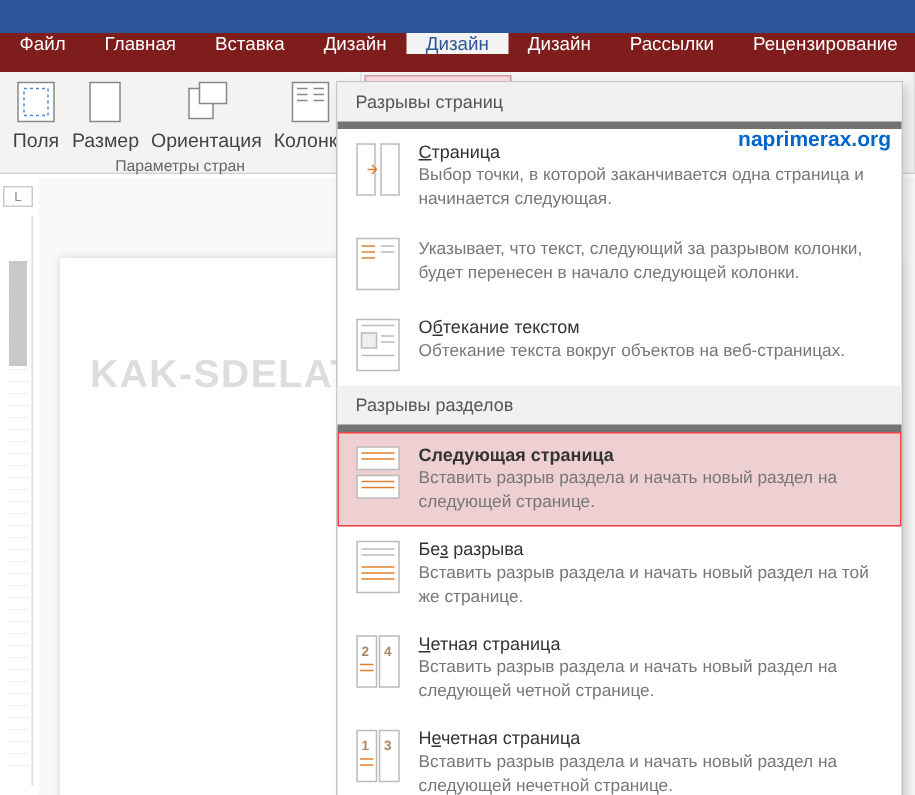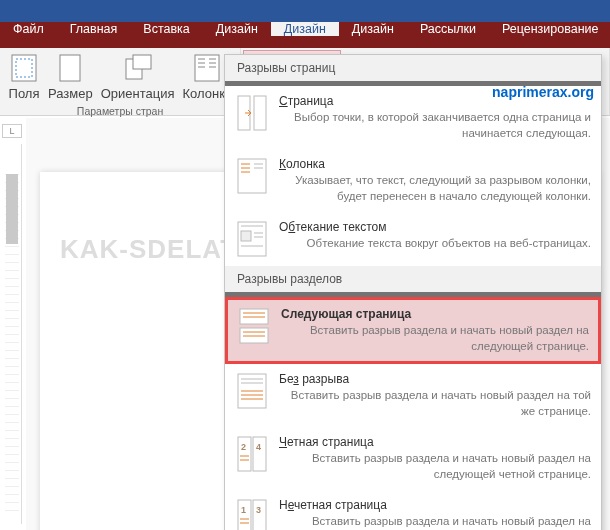--- a/index.html
+++ b/index.html
@@ -20,26 +20,26 @@
 
 .breaks-btn { display: flex; align-items: center; background: #f7dde0; border: 1px solid #d49ca4; height: 22px; padding: 0 8px; font-size: 12px; color: #444; cursor: pointer; margin: 2px 0 0 2px; }
 .breaks-btn svg { margin-right: 4px; }
 .caret { margin-left: 4px; font-size: 8px; }
 
 .header-label { font-size: 12px; color: #444; padding: 4px 14px; }
 
 .dropdown { position: absolute; left: 224px; top: 54px; width: 378px; background: #fff; border: 1px solid #c6c6c6; box-shadow: 3px 3px 7px rgba(0,0,0,0.15); }
 .dd-section-header { background: #f1f1f1; padding: 6px 12px; font-size: 12px; color: #555; border-bottom: 5px solid #737373; }
 .dd-item { display: flex; padding: 8px 10px; cursor: pointer; }
-.dd-item.hover { background: #eecfd2; border: 3px solid #ef4444; padding: 7px 9px; }
+.dd-item.hover { background: #eecfd2; border: 1px solid #ef4444; padding: 7px 9px; }
 .dd-icon { width: 34px; height: 38px; flex-shrink: 0; margin-right: 10px; display:flex; align-items:center; justify-content:center; }
 .dd-text { flex: 1; }
 .dd-title { font-size: 12px; color: #333; font-weight: 400; }
 .dd-title b { font-weight: 600; }
-.dd-desc { font-size: 11.5px; color: #777; margin-top: 2px; line-height: 1.35; text-align: right; }
+.dd-desc { font-size: 11.5px; color: #777; margin-top: 2px; line-height: 1.35; }
 .link { position: absolute; right: 16px; top: 84px; color: #0066cc; font-weight: bold; font-size: 14px; z-index: 10; }
 .wm-big { position: absolute; left: 60px; top: 234px; font-size: 26px; color: #ddd; font-weight: bold; letter-spacing: 1px; }
 
 .ruler-corner { position: absolute; left: 2px; top: 124px; width: 20px; height: 14px; border: 1px solid #ccc; background: #fff; font-size: 9px; color:#888; display:flex; align-items:center; justify-content:center; }
 .ruler-v { position: absolute; left: 2px; top: 144px; width: 20px; height: 380px; background: #fff; border-right: 1px solid #ddd; }
 .ruler-v::before { content:""; position:absolute; left:3px; top:30px; width:14px; height:340px; background: repeating-linear-gradient(to bottom, #eee 0, #eee 1px, transparent 1px, transparent 8px); }
 .ruler-v-shade { position:absolute; left:4px; top:30px; width:12px; height:70px; background:#c9c9c9; }
 .doc-area { position: absolute; left: 26px; top: 118px; right: 0; bottom: 0; background: #f9f9f9; }
 .page { position: absolute; left: 14px; top: 54px; width: 560px; height: 700px; background:#fff; box-shadow: 0 0 6px rgba(0,0,0,0.15); }
 
@@ -156,21 +156,20 @@
       <svg width="30" height="36">
           <rect x="1" y="1" width="28" height="34" fill="#fff" stroke="#bbb"></rect>
           <line x1="4" y1="6" x2="13" y2="6" stroke="#e08030"></line>
           <line x1="4" y1="10" x2="13" y2="10" stroke="#e08030"></line>
           <line x1="4" y1="14" x2="13" y2="14" stroke="#e08030"></line>
           <line x1="17" y1="6" x2="26" y2="6" stroke="#bbb"></line>
           <line x1="17" y1="10" x2="26" y2="10" stroke="#bbb"></line>
         </svg>
     </span>
     <div class="dd-text">
-      <div class="dd-title"><u>К</u>олонка</div>
       <div class="dd-desc">Указывает, что текст, следующий за разрывом колонки, будет перенесен в начало следующей колонки.</div>
     </div>
   </div>
 
   <div class="dd-item">
     <span class="dd-icon">
       <svg width="30" height="36">
           <rect x="1" y="1" width="28" height="34" fill="#fff" stroke="#bbb"></rect>
           <rect x="4" y="10" width="10" height="10" fill="#eee" stroke="#bbb"></rect>
           <line x1="4" y1="5" x2="26" y2="5" stroke="#bbb"></line>

